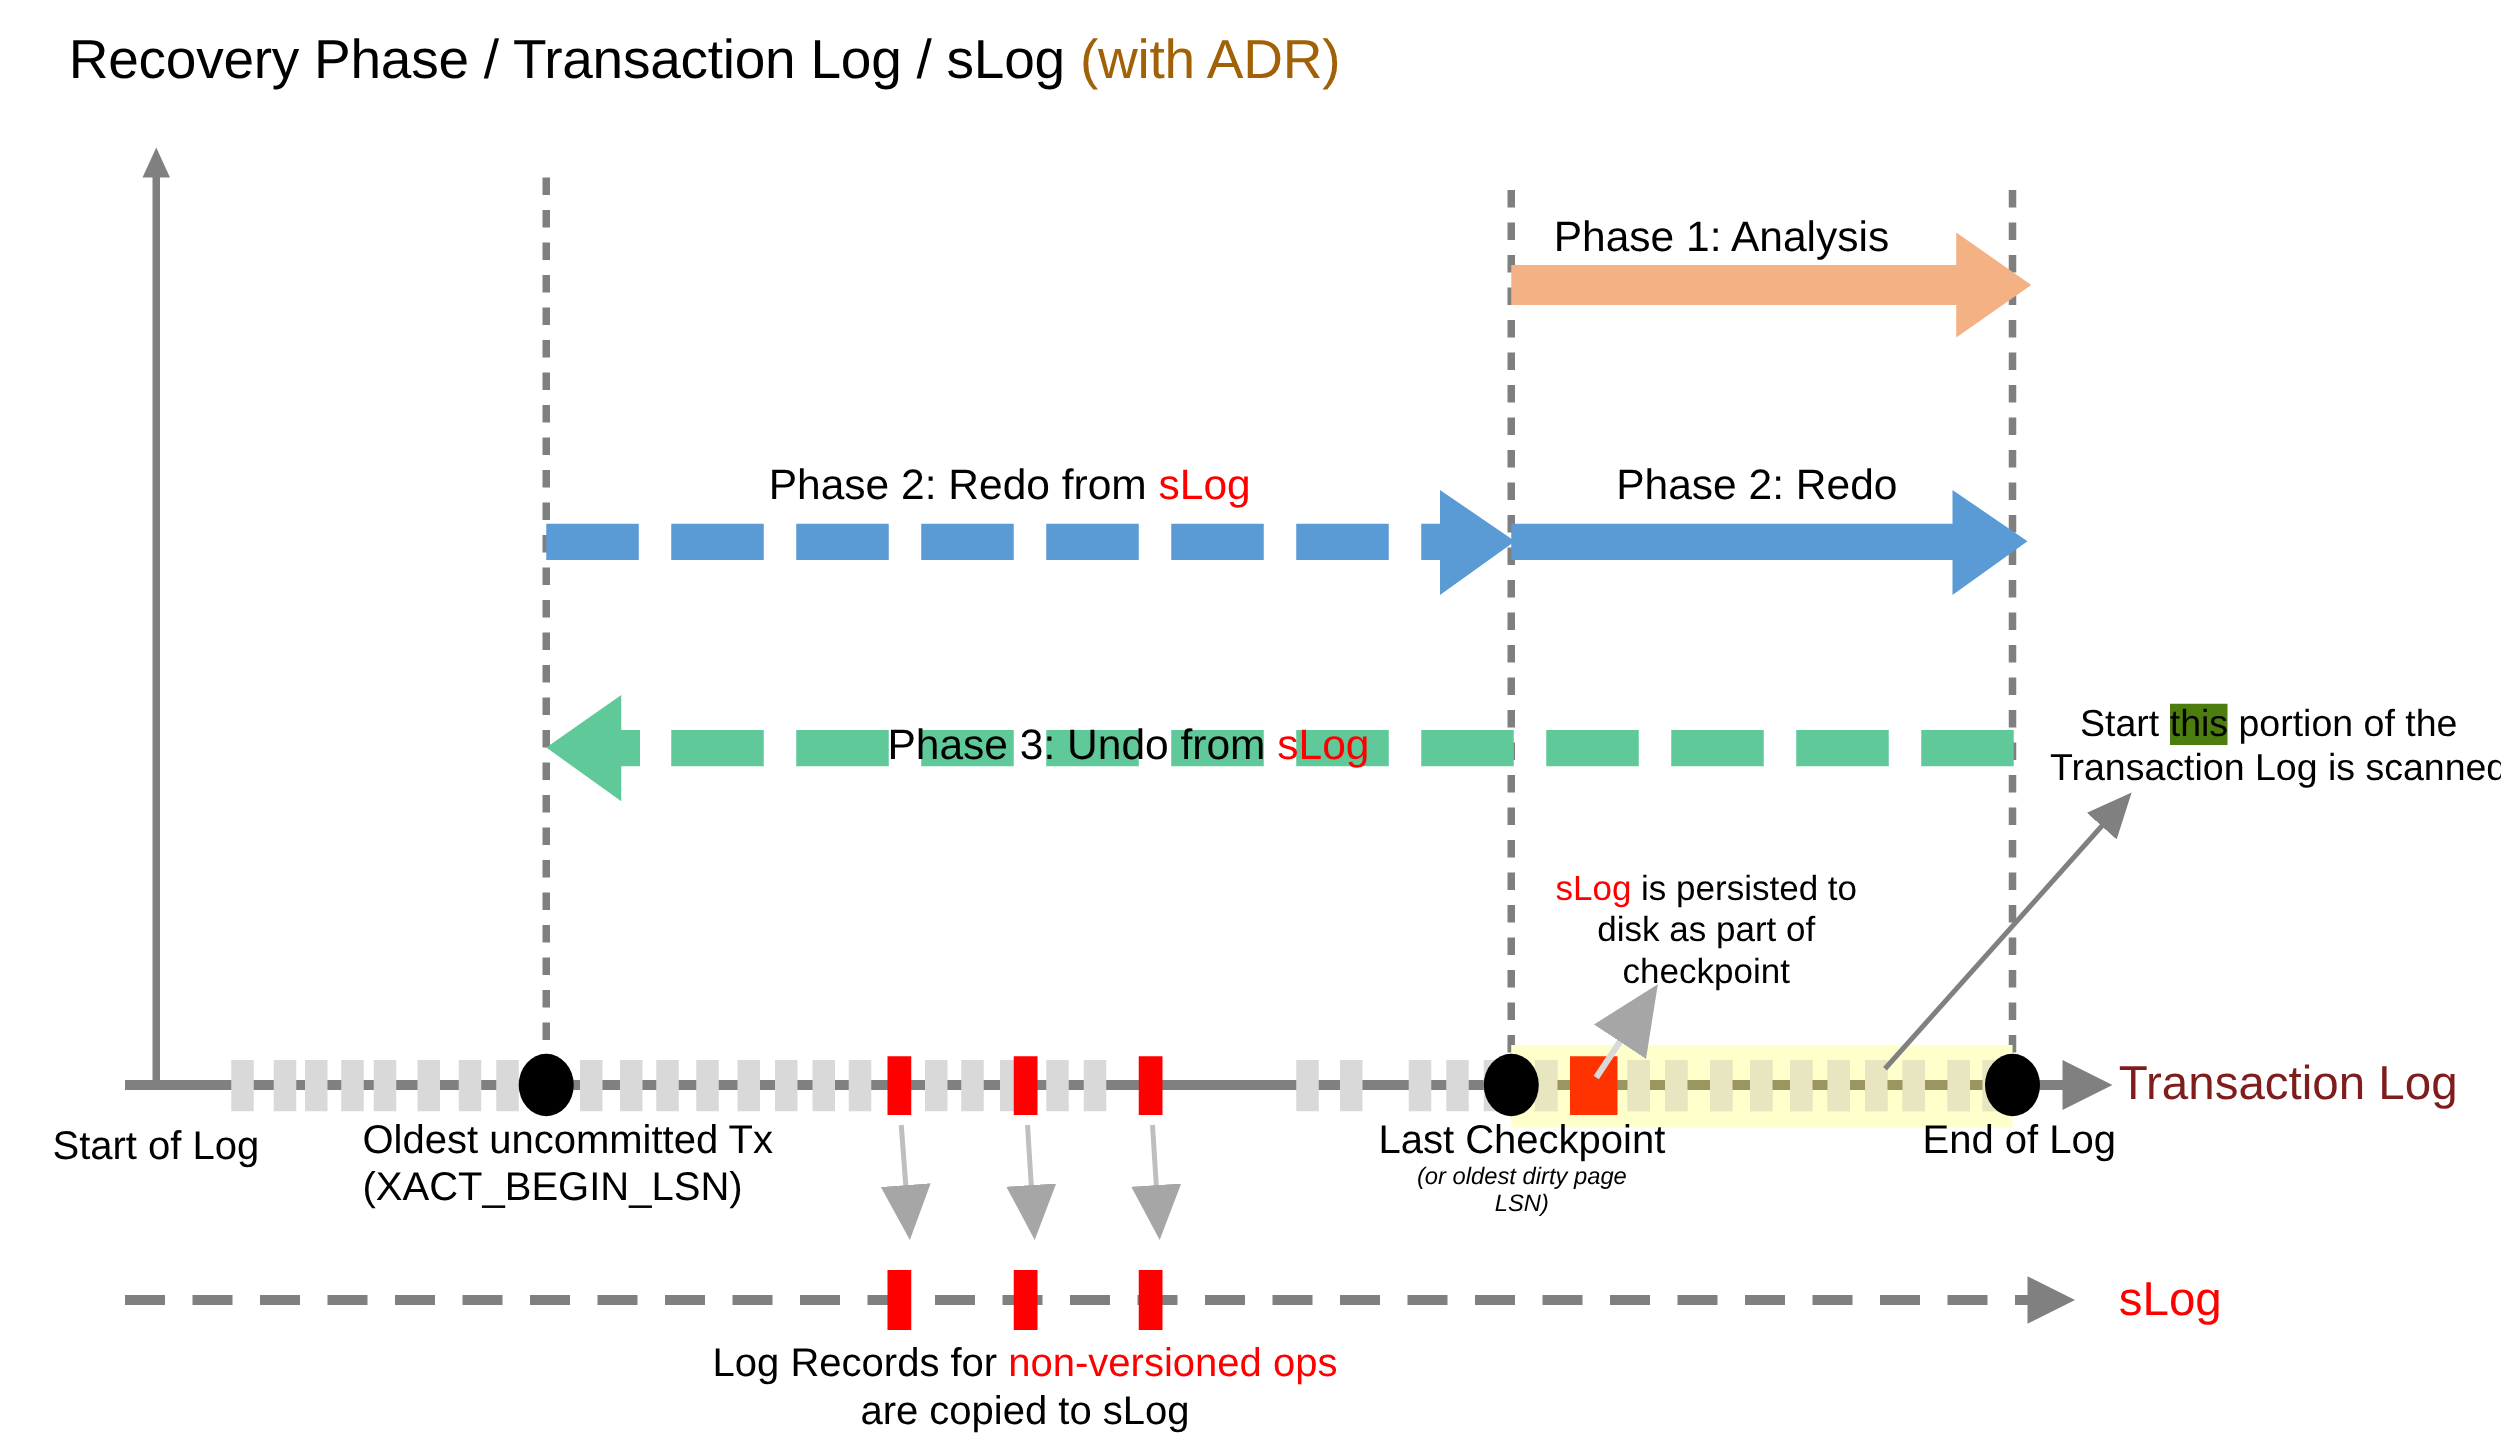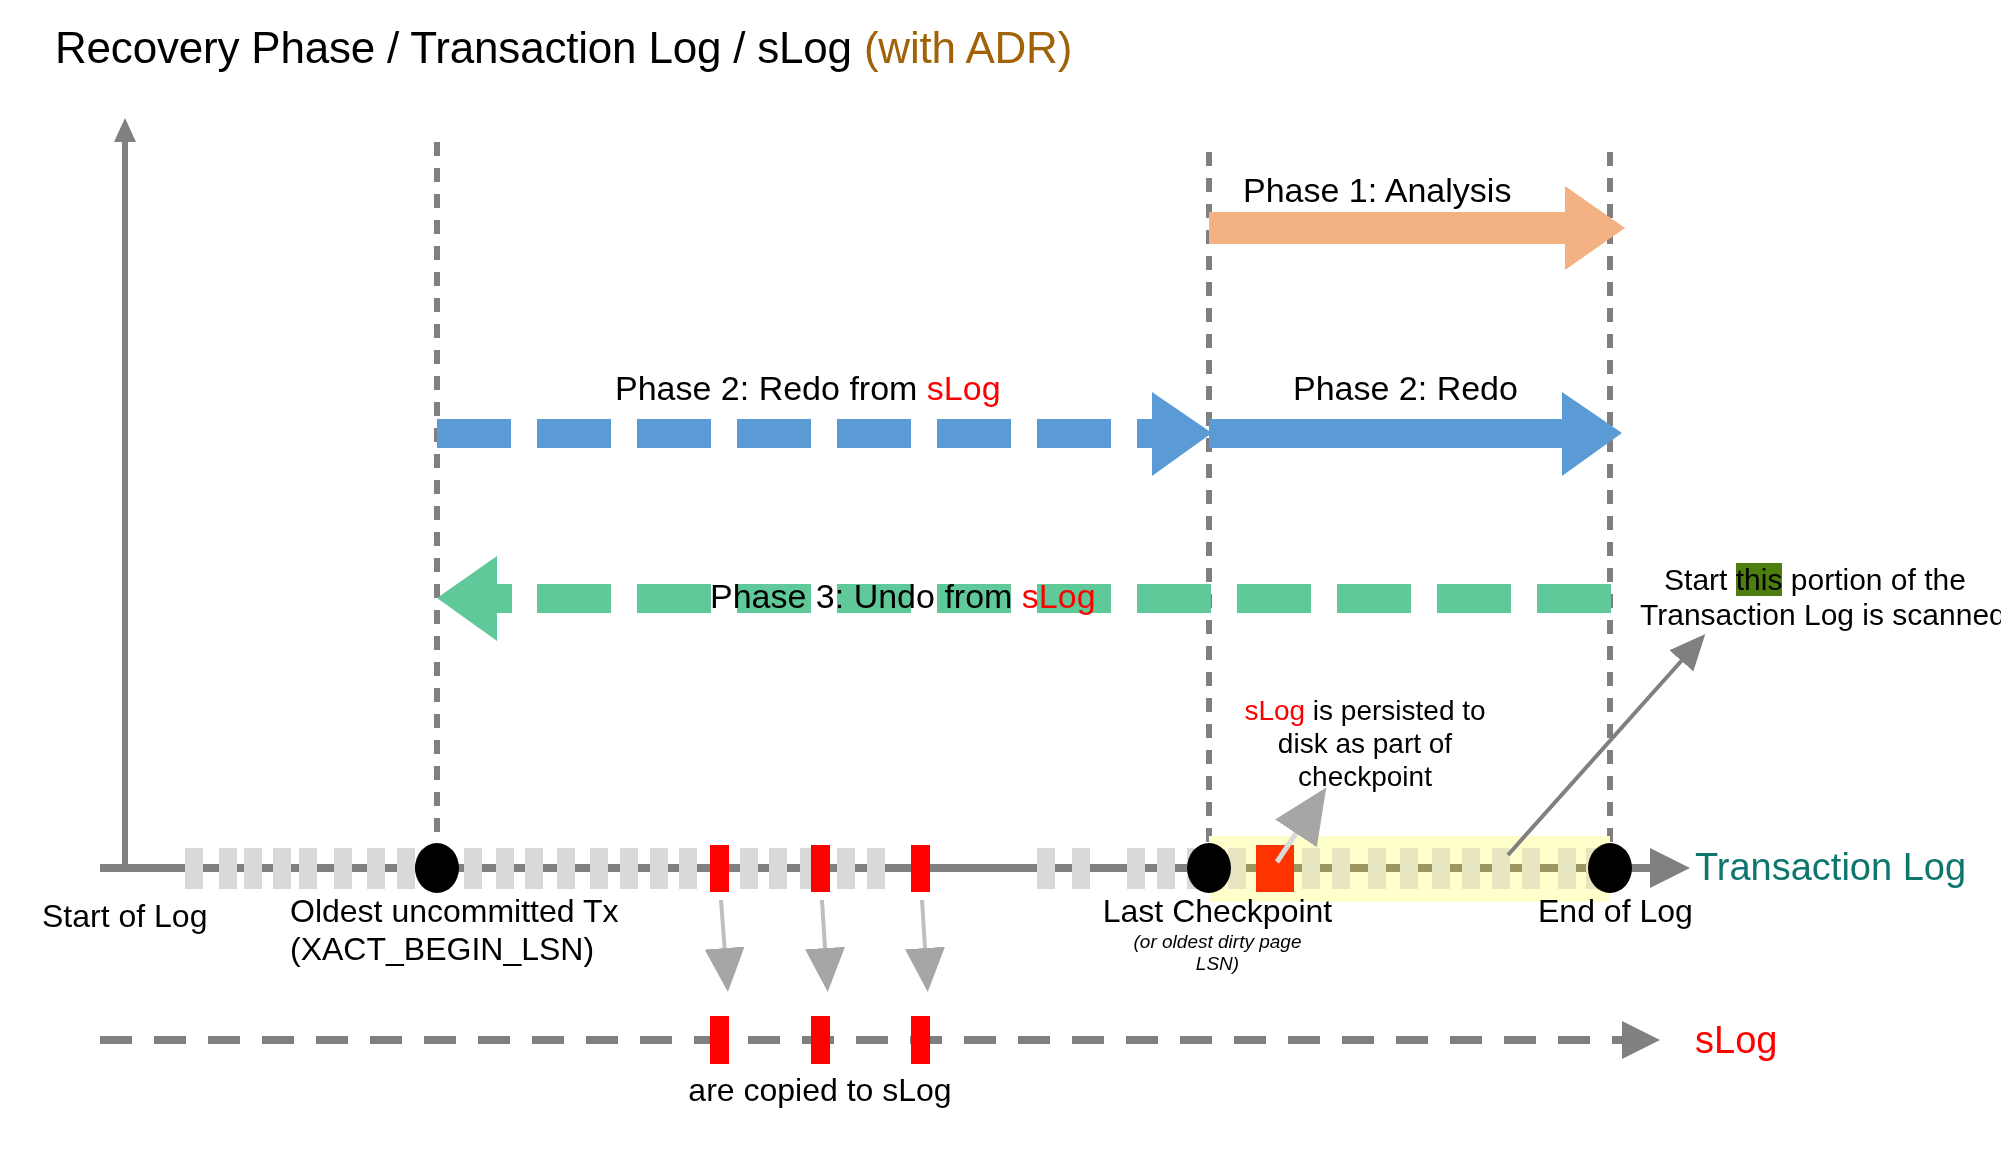--- a/index.html
+++ b/index.html
@@ -44,21 +44,21 @@
 
   .phase-lbl { font-size: 34px; }
   .phase-lbl b { font-weight: normal; }
 
   #phase1-label { left: 1243px; top: 170px; }
   #phase2a-label { left: 615px; top: 368px; }
   #phase2b-label { left: 1293px; top: 368px; }
   #phase3-label { left: 710px; top: 576px; }
 
   #axis-label-translog {
-    left: 1695px; top: 845px; font-size: 38px; color: #0f766e;
+    left: 1695px; top: 845px; font-size: 38px; color: #7f1d1d;
   }
   #axis-label-slog {
     left: 1695px; top: 1018px; font-size: 38px; color: #ff0000;
   }
 
   #start-of-log { left: 42px; top: 898px; font-size: 32px; text-align: center; }
   #oldest-tx {
     left: 290px; top: 893px; font-size: 32px; text-align: center; width: 300px;
   }
   #last-ckpt {
@@ -281,16 +281,17 @@
     <div>disk as part of</div>
     <div>checkpoint</div>
   </div>
 
   <div class="lbl" id="only-this-note">
     <div><span>Start </span><span class="hl">this</span><span> portion of the</span></div>
     <div>Transaction Log is scanned.</div>
   </div>
 
   <div class="lbl" id="copied-note">
+    <div><span>Log Records for </span><span class="red">non-versioned ops</span></div>
     <div>are copied to sLog</div>
   </div>
 
 </div>
 
 </body></html>

